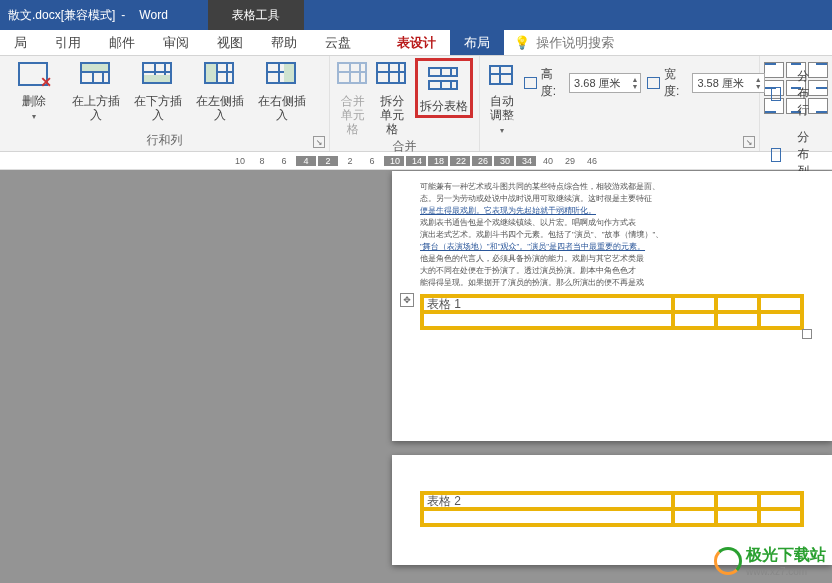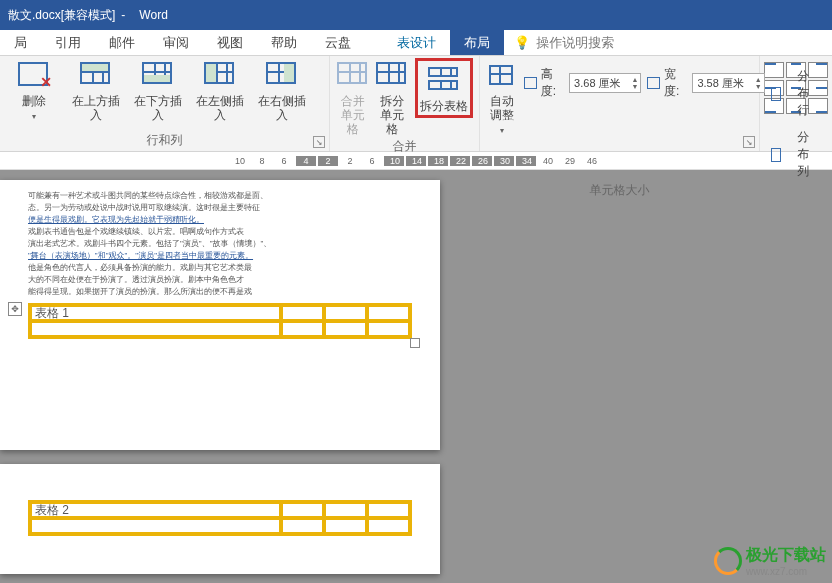--- a/index.html
+++ b/index.html
@@ -5,21 +5,21 @@
 * { margin: 0; padding: 0; box-sizing: border-box; font-family: "Microsoft YaHei", sans-serif; }
 body { background: #fff; width: 832px; height: 583px; overflow: hidden; position: relative; }
 
 .titlebar { height: 30px; background: #2b579a; color: #fff; display: flex; align-items: center; font-size: 12px; }
 .titlebar .fname { margin-left: 8px; }
 .titlebar .app { margin-left: 8px; }
 .titlebar .context { margin-left: 40px; background: #404040; height: 30px; display: flex; align-items: center; padding: 0 24px; }
 
 .tabs { height: 26px; background: #fff; border-bottom: 1px solid #d4d4d4; display: flex; align-items: stretch; font-size: 13px; color: #444; }
 .tabs .tab { padding: 0 14px; display: flex; align-items: center; cursor: pointer; }
-.tabs .tab.ctx { color: #0369a1; }
+.tabs .tab.ctx { color: #b91c1c; font-weight: bold; }
 .tabs .tab.active { background: #2b579a; color: #fff; }
 .tabs .tell { display: flex; align-items: center; color: #777; }
 .tabs .tell .bulb { margin: 0 6px 0 10px; }
 
 .ribbon { height: 96px; background: #f3f3f3; border-bottom: 1px solid #d4d4d4; display: flex; position: relative; font-size: 12px; color: #444; }
 .group { display: flex; flex-direction: column; border-right: 1px solid #e1e1e1; padding: 2px 6px 0 6px; position: relative; }
 .group-body { flex: 1; display: flex; align-items: flex-start; gap: 6px; }
 .group-label { text-align: center; font-size: 12px; color: #666; padding: 2px 0; }
 .group .launcher { position: absolute; right: 4px; bottom: 3px; width: 12px; height: 12px; border: 1px solid #999; font-size: 8px; display: flex; align-items: center; justify-content: center; color: #666; }
 
@@ -47,21 +47,21 @@
 
 .align-blk { display: flex; flex-direction: column; gap: 2px; padding: 6px 4px 0 4px; }
 .align-row { display: flex; gap: 2px; }
 .align-cell { width: 20px; height: 16px; border: 1px solid #888; background: #fff; display: flex; cursor: pointer; }
 .align-cell .bar { width: 60%; height: 2px; background: #3a6fb0; }
 
 .ruler { height: 18px; background: #fff; border-bottom: 1px solid #ddd; display: flex; align-items: center; justify-content: center; font-size: 9px; color: #666; gap: 2px; }
 .ruler .tick { width: 20px; text-align: center; }
 .ruler .dark { background: #888; color: #fff; padding: 0 6px; }
 
-.docarea { height: 413px; background: #949494; overflow: auto; display: flex; flex-direction: column; align-items: flex-start; padding: 10px 0; gap: 14px; }
+.docarea { height: 413px; background: #949494; overflow: auto; display: flex; flex-direction: column; align-items: flex-end; padding: 1px 0; gap: 14px; }
 .page { width: 440px; background: #fff; box-shadow: 0 2px 6px rgba(0,0,0,0.4); padding: 10px 28px 20px 28px; font-size: 8px; color: #555; line-height: 11px; position: relative; }
 .page p { margin-bottom: 1px; text-align: justify; }
 .page .fakelink { color: #2b579a; text-decoration: underline; }
 .ptable { width: 100%; border-collapse: collapse; margin-top: 6px; }
 .ptable td { border: 4px solid #eab308; height: 16px; font-size: 12px; padding-left: 3px; }
 .move-handle { position: absolute; width: 14px; height: 14px; border: 1px solid #888; display: flex; align-items: center; justify-content: center; font-size: 9px; background: #fff; color: #666; }
 .resize-handle { position: absolute; width: 10px; height: 10px; border: 1px solid #888; background: #fff; }
 
 .watermark { position: absolute; right: 6px; bottom: 6px; display: flex; align-items: center; color: #2aa030; font-size: 16px; font-weight: bold; }
 .watermark .swirl { width: 28px; height: 28px; border: 3px solid #2aa030; border-radius: 50%; border-left-color: #ff9a2e; border-bottom-color: #ff9a2e; margin-right: 4px; }
@@ -70,20 +70,23 @@
 svg.tico { width: 30px; height: 26px; }
 </style>
 </head>
 <body>
 
 <div class="titlebar">
   <span class="fname">散文.docx</span>
   <span>[兼容模式]</span>
   <span style="margin:0 6px">-</span>
   <span class="app">Word</span>
+  <div class="context">
+    <span>表格工具</span>
+  </div>
 </div>
 
 <div class="tabs">
   <div class="tab">局</div>
   <div class="tab">引用</div>
   <div class="tab">邮件</div>
   <div class="tab">审阅</div>
   <div class="tab">视图</div>
   <div class="tab">帮助</div>
   <div class="tab">云盘</div>

